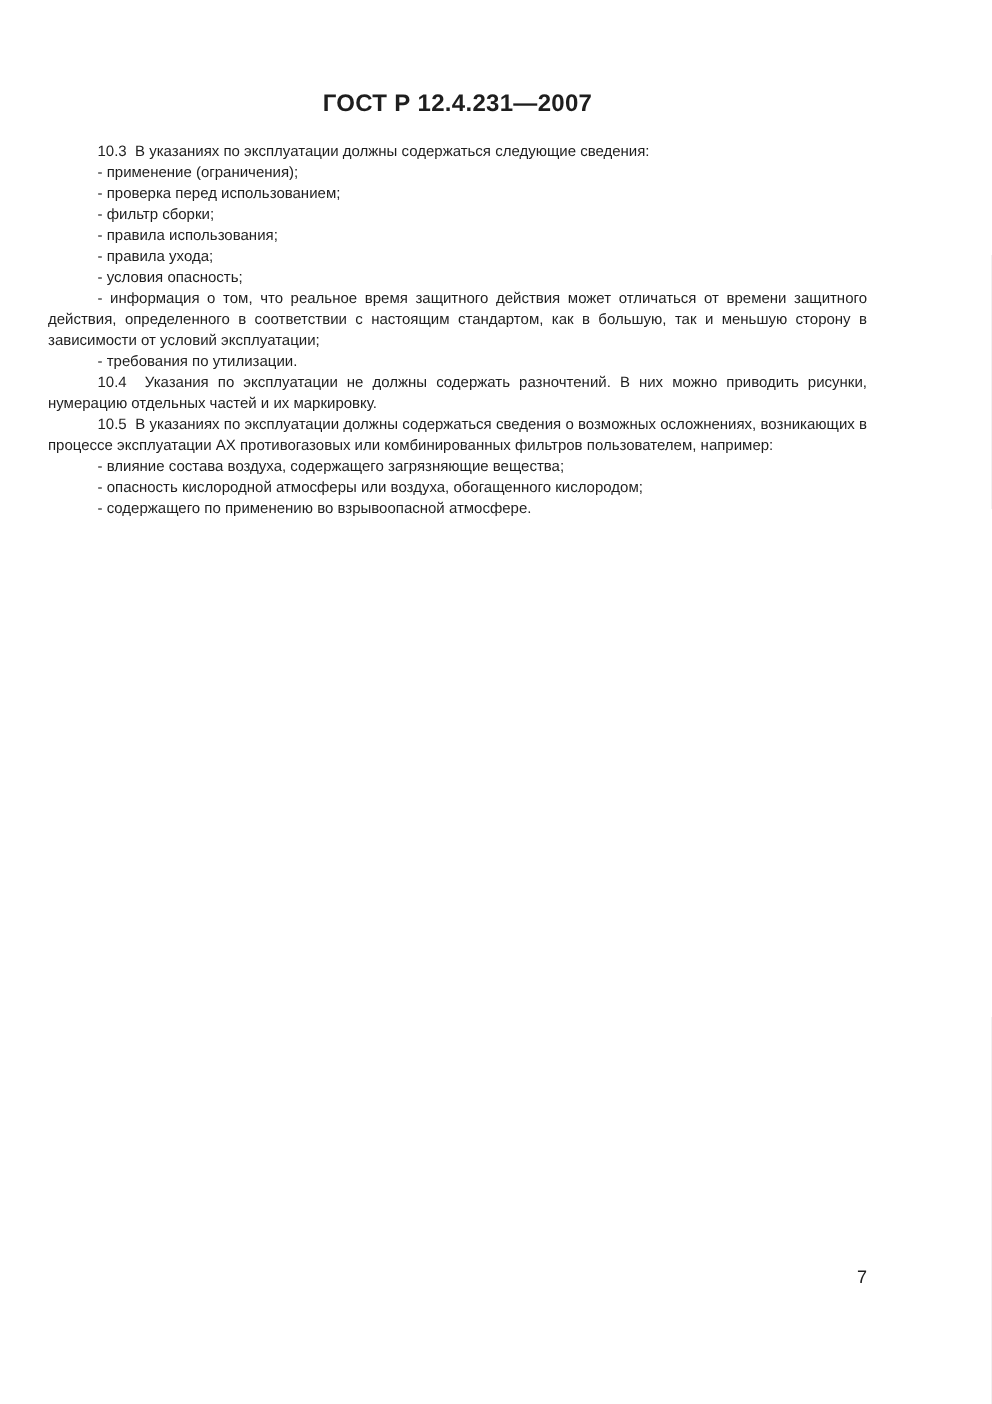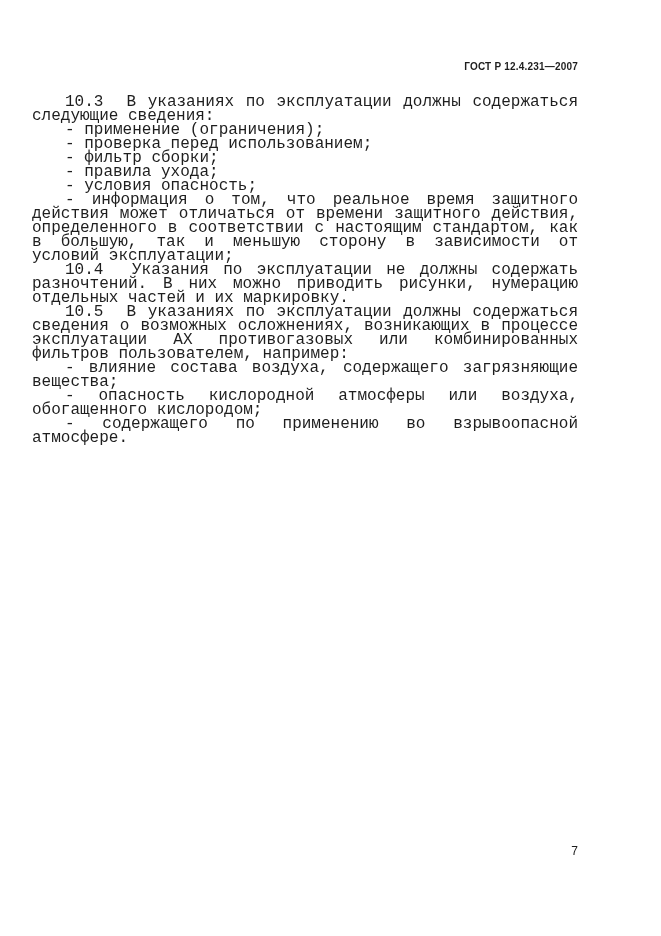--- a/index.html
+++ b/index.html
@@ -15,34 +15,33 @@
     background: #ffffff;
     color: #1e1e1e;
     font-family: "Liberation Sans", "DejaVu Sans", sans-serif;
     overflow: hidden;
   }
   .running-header {
     position: absolute;
     top: 61px;
     left: 32px;
     width: 546px;
-    text-align: right;
-    font-size: 10px;
+    text-align: center;
+    font-size: 16px;
     font-weight: bold;
     letter-spacing: 0.2px;
     white-space: nowrap;
   }
   .document-body {
     position: absolute;
     top: 95px;
     left: 32px;
     width: 546px;
-    font-size: 16px;
+    font-size: 10px;
     line-height: 14px;
-    font-family: Liberation Mono, monospace;
   }
   .document-body p.para {
     margin: 0;
     text-indent: 33px;
     text-align: justify;
   }
   .page-number {
     position: absolute;
     top: 844px;
     left: 32px;
@@ -55,23 +54,25 @@
 <body>
 
 <div class="page">
   <div class="running-header">ГОСТ Р 12.4.231—2007</div>
 
   <div class="document-body">
       <p class="para">10.3&nbsp; В указаниях по эксплуатации должны содержаться следующие сведения:</p>
       <p class="para">- применение (ограничения);</p>
       <p class="para">- проверка перед использованием;</p>
       <p class="para">- фильтр сборки;</p>
+      <p class="para">- правила использования;</p>
       <p class="para">- правила ухода;</p>
       <p class="para">- условия опасность;</p>
       <p class="para">- информация о том, что реальное время защитного действия может отличаться от времени защитного действия, определенного в соответствии с настоящим стандартом, как в большую, так и меньшую сторону в зависимости от условий эксплуатации;</p>
+      <p class="para">- требования по утилизации.</p>
       <p class="para">10.4&nbsp; Указания по эксплуатации не должны содержать разночтений. В них можно приводить рисунки, нумерацию отдельных частей и их маркировку.</p>
       <p class="para">10.5&nbsp; В указаниях по эксплуатации должны содержаться сведения о возможных осложнениях, возникающих в процессе эксплуатации АХ противогазовых или комбинированных фильтров пользователем, например:</p>
       <p class="para">- влияние состава воздуха, содержащего загрязняющие вещества;</p>
       <p class="para">- опасность кислородной атмосферы или воздуха, обогащенного кислородом;</p>
       <p class="para">- содержащего по применению во взрывоопасной атмосфере.</p>
     </div>
 
   <div class="page-number">7</div>
 </div>
 

